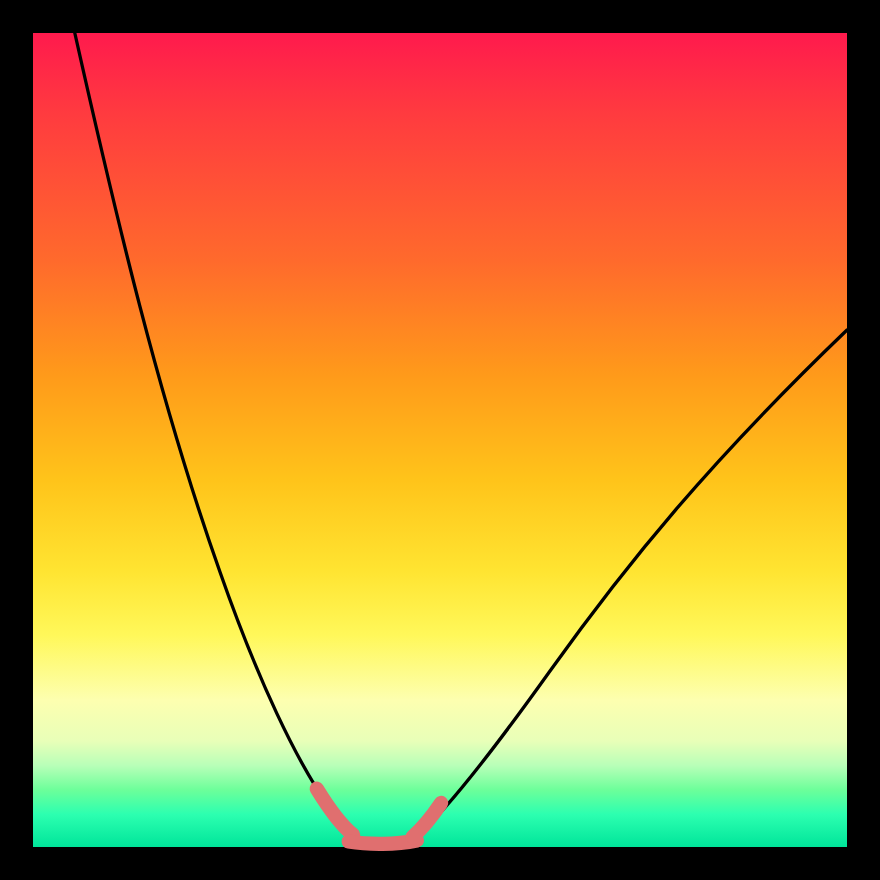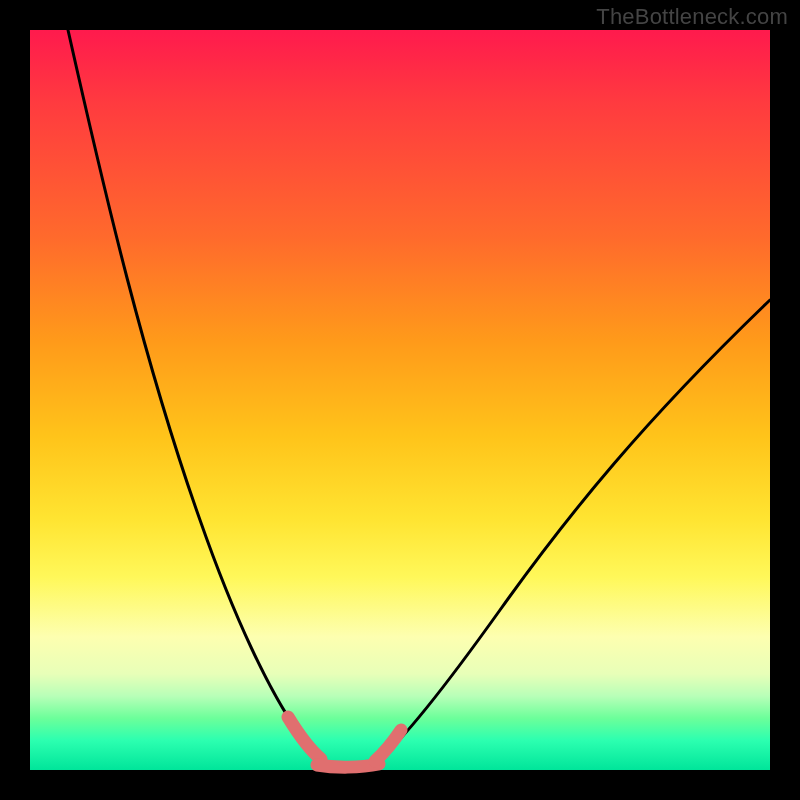--- a/index.html
+++ b/index.html
@@ -60,21 +60,20 @@
     width: 740px;
     height: 740px;
     overflow: visible;
   }
 </style>
 </head>
 <body>
 
 <div class="frame">
 
-  <div class="watermark">TheBottleneck.com</div>
 
   <div class="plot-area">
     <svg class="curves" viewBox="0 0 740 740">
       <g>
         <path d="M 38,0
                  C 75,165 115,335 170,490
                  C 205,590 240,662 268,702
                  C 277,715 285,724 292,729" fill="none" stroke="#000" stroke-width="3" stroke-linecap="round"></path>
         <path d="M 284,726
                  C 296,735 315,737 330,736

